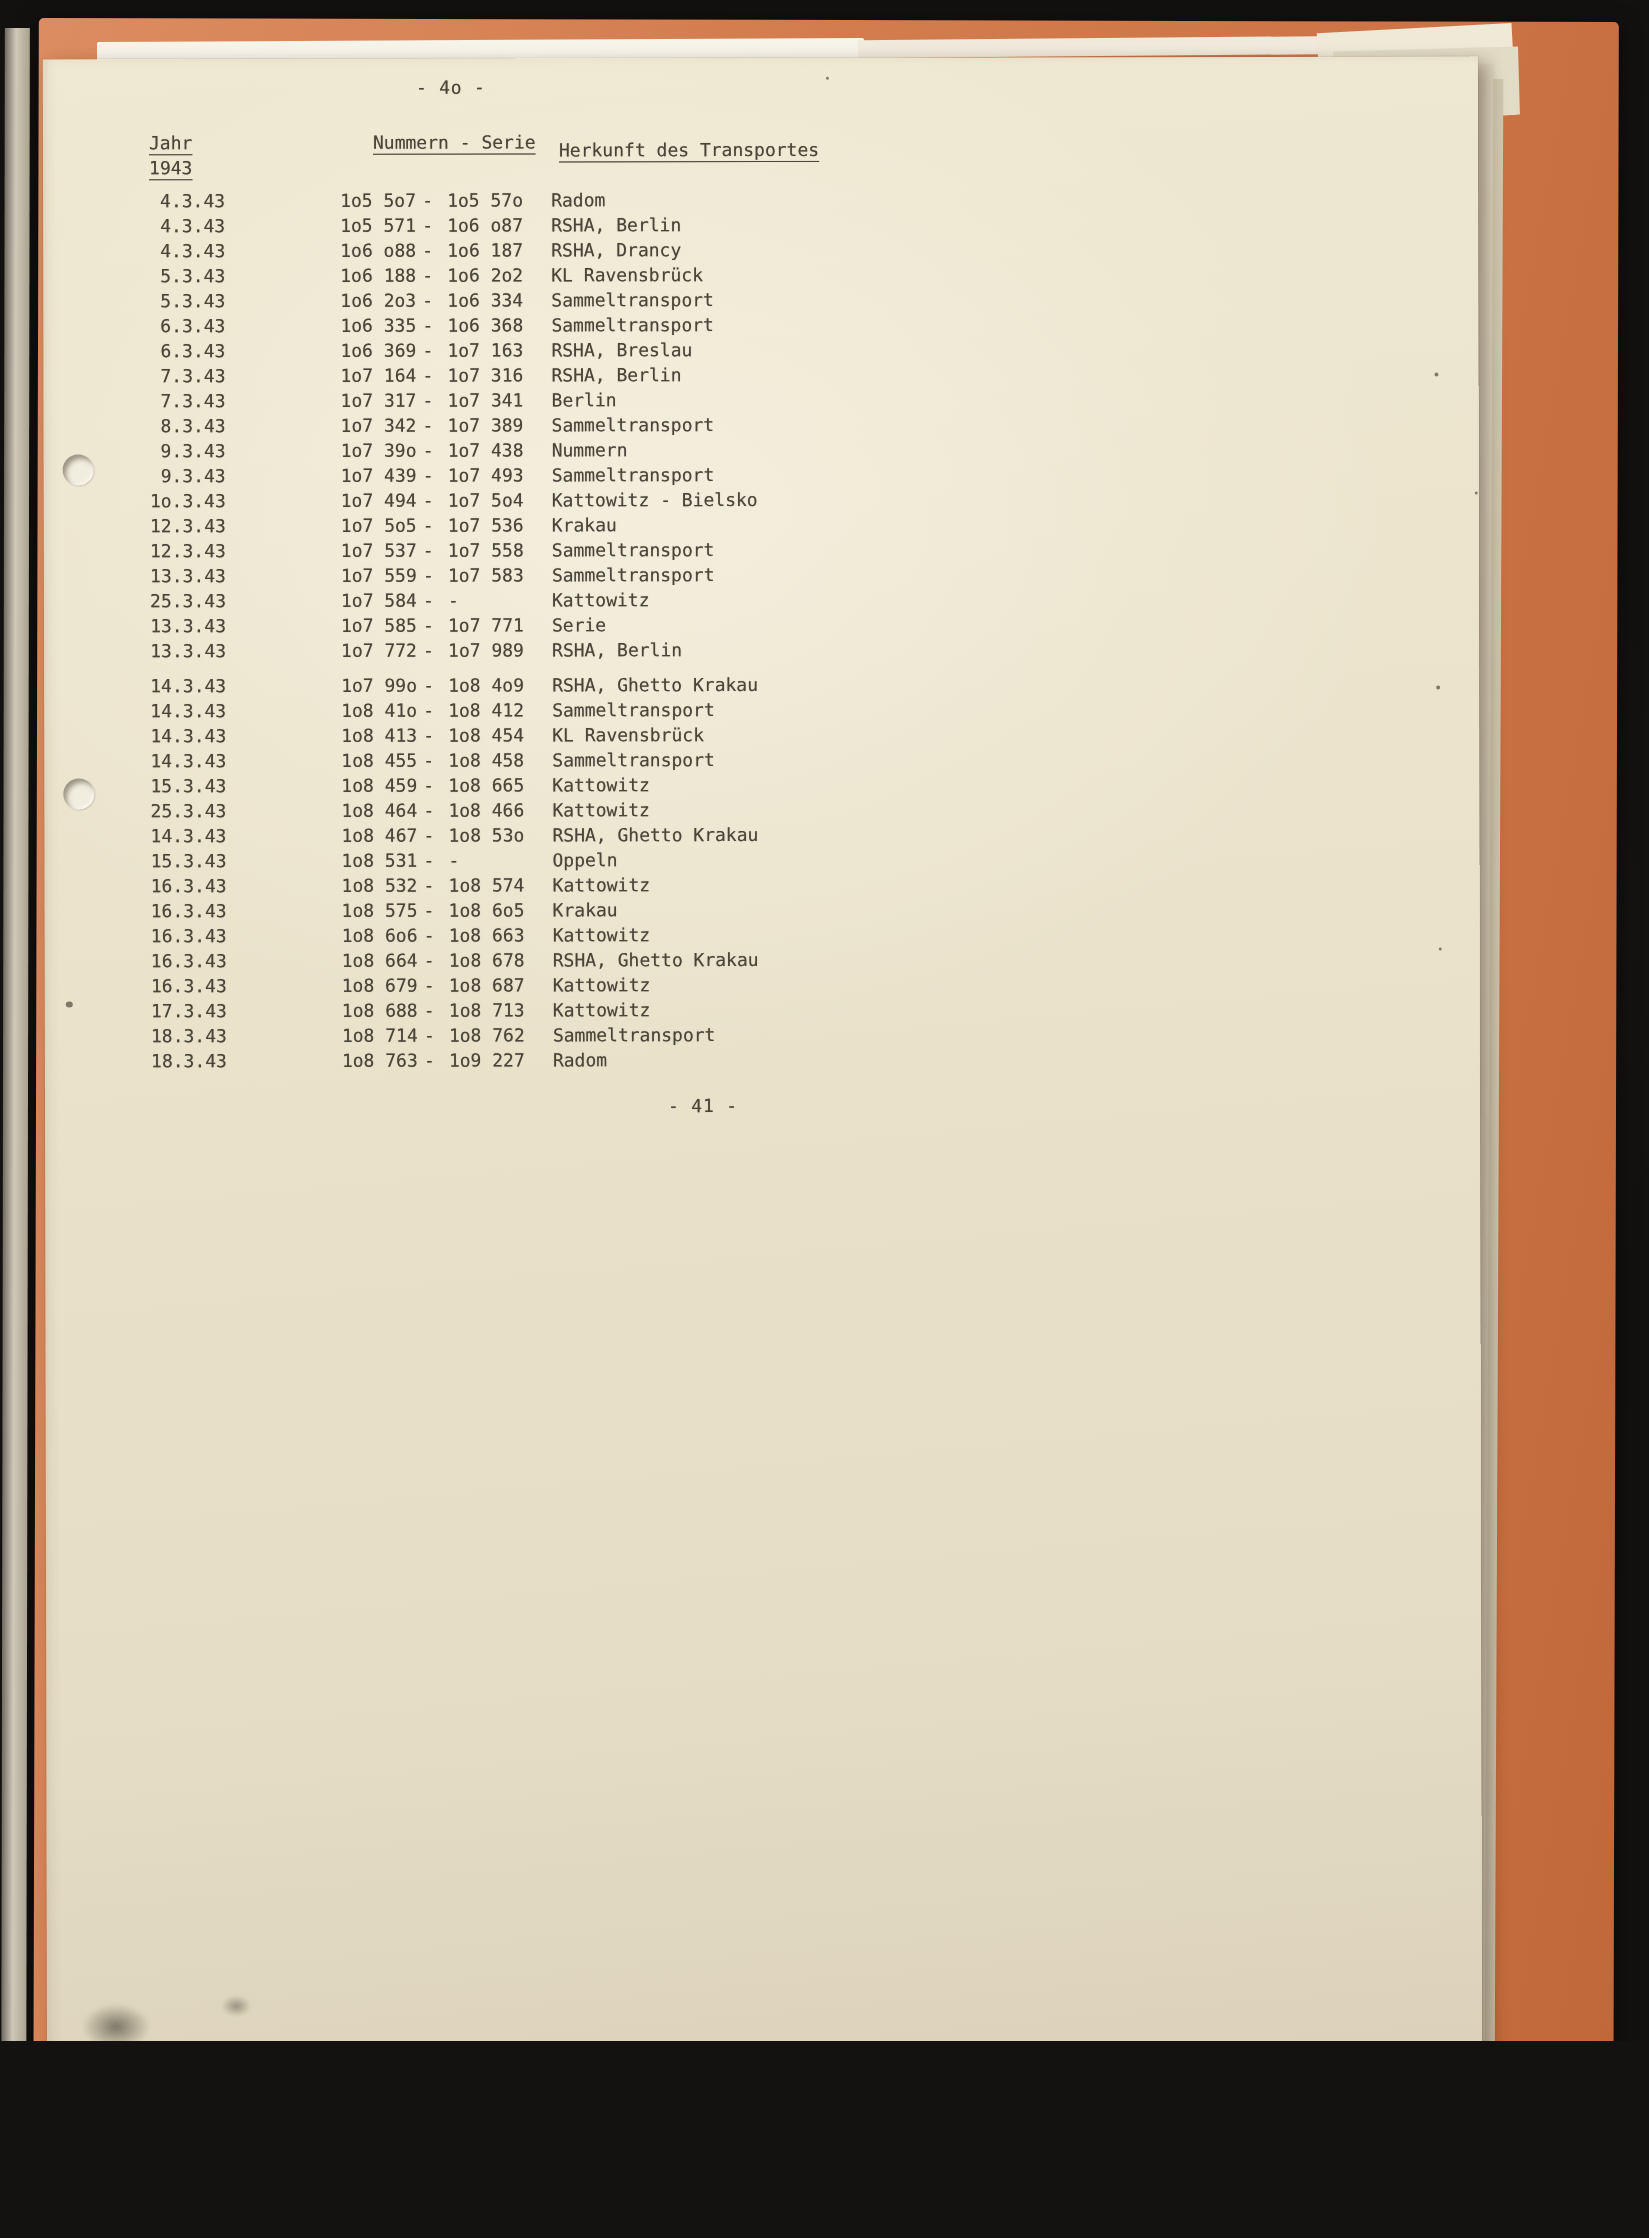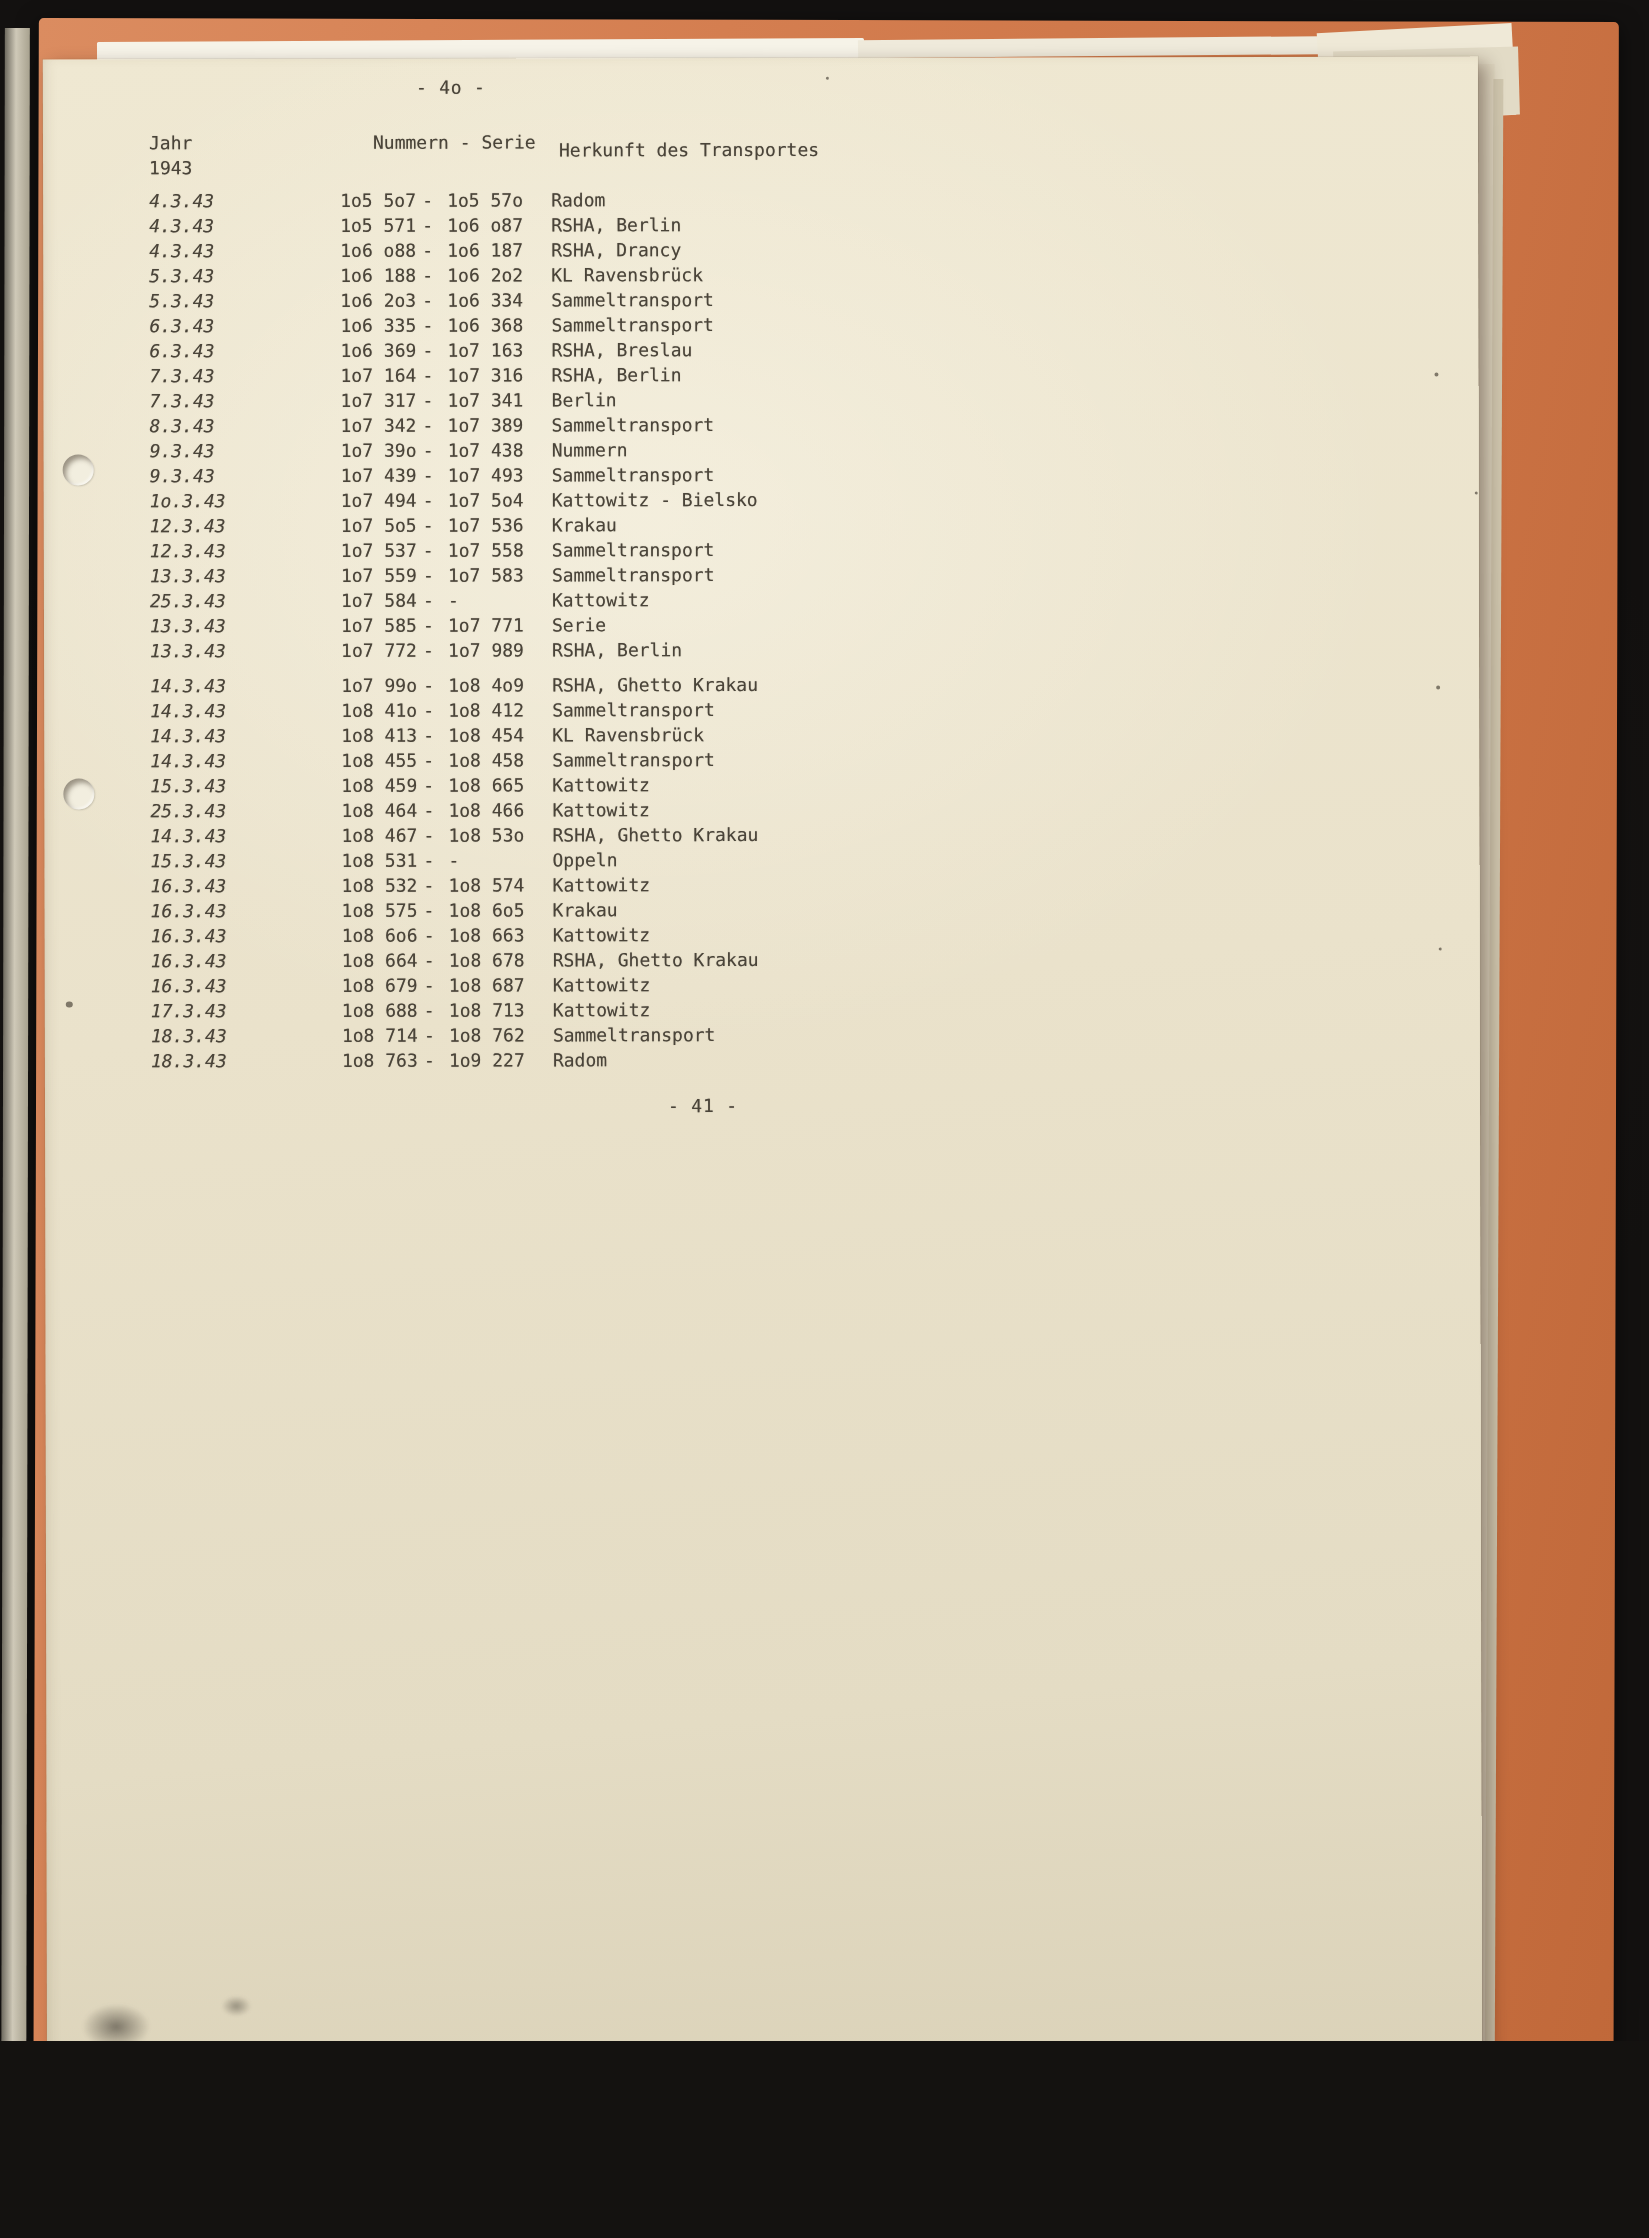--- a/index.html
+++ b/index.html
@@ -32,30 +32,30 @@
 
   .content{position:absolute;inset:0;
     font-family:"DejaVu Sans Mono","Liberation Mono",monospace;
     font-size:18px;color:#4a4439;text-shadow:0 0 0.8px rgba(74,68,57,.5);}
 
   .pn-top{position:absolute;left:373px;top:18px;letter-spacing:0.8px;}
   .pn-bottom{position:absolute;left:623px;top:1037px;letter-spacing:0.8px;}
 
   .table{position:absolute;left:106px;top:73px;width:1286px;}
   .thead{position:relative;height:49px;}
-  .thead span{position:absolute;white-space:pre;text-underline-offset:5px;text-decoration-thickness:1.2px;}
+  .thead span{position:absolute;white-space:pre;text-decoration:underline;text-underline-offset:5px;text-decoration-thickness:1.2px;}
   .h-year{left:0;top:0}
   .h-year2{left:0;top:25px}
   .h-series{left:224px;top:0}
   .h-origin{left:410px;top:8px}
 
   .rows{padding-top:6.6px;}
   .row{display:flex;height:25px;line-height:25px;white-space:pre;}
   .row-gap{margin-top:10.7px;}
-  .c-date{width:191px;padding-right:115px;box-sizing:border-box;flex:none;font-style:italic;}
+  .c-date{width:191px;padding-right:115px;text-align:right;box-sizing:border-box;flex:none;}
   .c-from{width:82px;flex:none;}
   .c-sep{width:25px;flex:none;}
   .c-to{width:82px;flex:none;}
   .c-origin{margin-left:22px;flex:none;}
 
   
   .hole{position:absolute;width:31px;height:31px;border-radius:50%;background:#f2eedf;
     box-shadow:inset 3.3px 4.1px 5px rgba(70,58,42,.5), inset -1.6px -1.6px 2.5px rgba(255,255,255,.6), 0.8px 0.8px 1.6px rgba(0,0,0,.15);}
   .hole-1{left:19px;top:395px;}
   .hole-2{left:19px;top:719px;}

